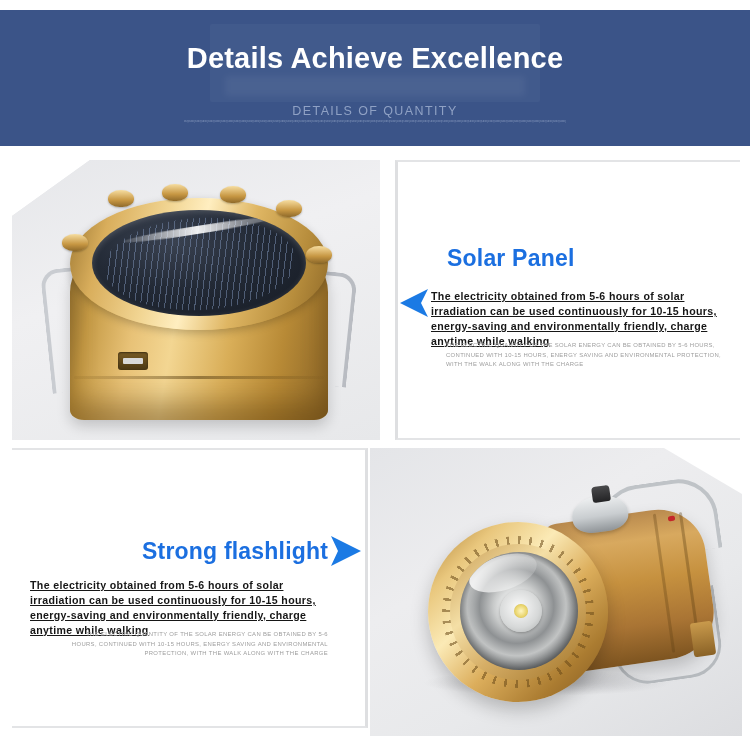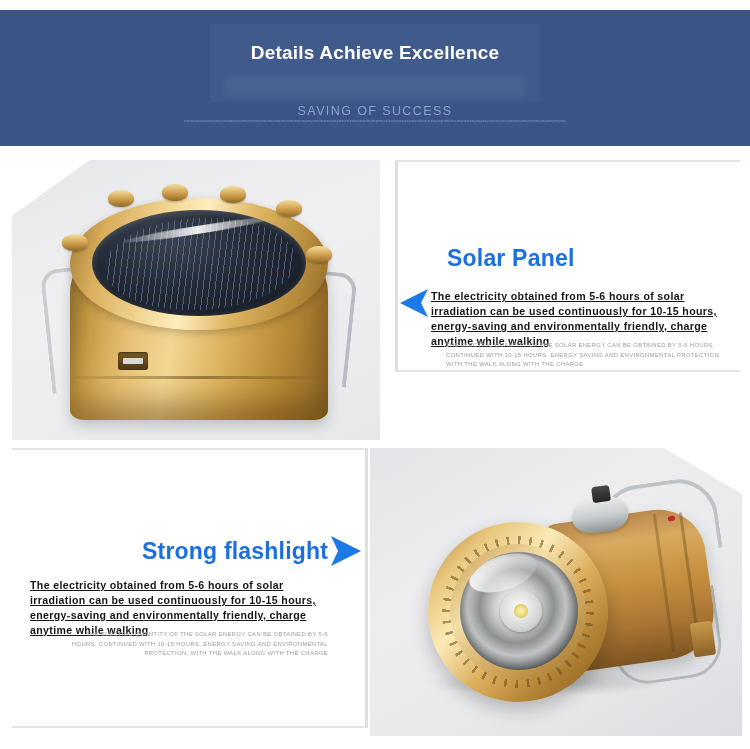--- a/index.html
+++ b/index.html
@@ -24,21 +24,21 @@
   }
   .banner-watermark2{
     position:absolute;left:225px;top:66px;width:300px;height:20px;
     background:rgba(255,255,255,0.05);
     filter:blur(3px);
   }
   .banner-title{
     position:absolute;left:0;top:32px;width:750px;
     text-align:center;
     color:#ffffff;
-    font-size:19px;
+    font-size:29px;
     font-weight:bold;
     letter-spacing:0.2px;
   }
   .banner-sub{
     position:absolute;left:0;top:94px;width:750px;
     text-align:center;
     color:#8fa1c4;
     font-size:12.5px;
     letter-spacing:1.4px;
   }
@@ -145,21 +145,21 @@
     background:linear-gradient(90deg,rgba(120,88,30,0.1),rgba(90,64,18,0.55),rgba(120,88,30,0.1));
     border-radius:2px;
   }
 
   
   .text-panel{
     position:absolute;
     background:#ffffff;
   }
   .t1{
-    left:395px;top:14px;width:345px;height:212px;
+    left:395px;top:14px;width:345px;height:280px;
     border-top:2px solid #e3e4e6;
     border-left:3px solid #dedfe1;
     border-bottom:2px solid #e3e4e6;
     box-sizing:border-box;
   }
 
   .feat-title{
     color:#1b6fe0;
     font-size:23px;
     font-weight:bold;
@@ -324,21 +324,21 @@
     border-radius:50%;
   }
 </style>
 </head>
 <body>
 
 <div class="banner">
   <div class="banner-watermark"></div>
   <div class="banner-watermark2"></div>
   <div class="banner-title">Details Achieve Excellence</div>
-  <div class="banner-sub">SAVING OF SUCCESS</div>
+  <div class="banner-sub">DETAILS OF QUANTITY</div>
   <div class="banner-micro">dsfjlsdkfjlsdkfjsdlkfjsldkfjsldkfjsdlkfjsldkfjsdlkfjsdlkfjsldkfjsldkfjsdlkfjsdlkfjslkdfjsldkfjsdlkfjsldkfjsldkfjsdlkfjsldkfjsldkfjsdlkfjsldkfjsdlkfjsldkfjsdlkfjsldkfjsldkfjsdlkfjsdlkfjsldkfjsldkfjsdlkfjsldkfjsdlkfjsldkfjsldkfjsdlkfjsdlkfjsldkfjsdlkfjsldkfjsldkfjsdlkfjsldkfjsdlkfjsldkfjsldkfjsdlkfjsldkfjsdlkfjsldkfjsdlkfjsldkfjsldkfjsdlkfjsdlkfjsldkfj</div>
 </div>
 
 <div class="sec1">
 
   <div class="photo-panel p1">
     <div class="bgwhite"></div>
     <div class="lantern-top">
       <div class="lt-handle"></div>
       <div class="lt-handle2"></div>

